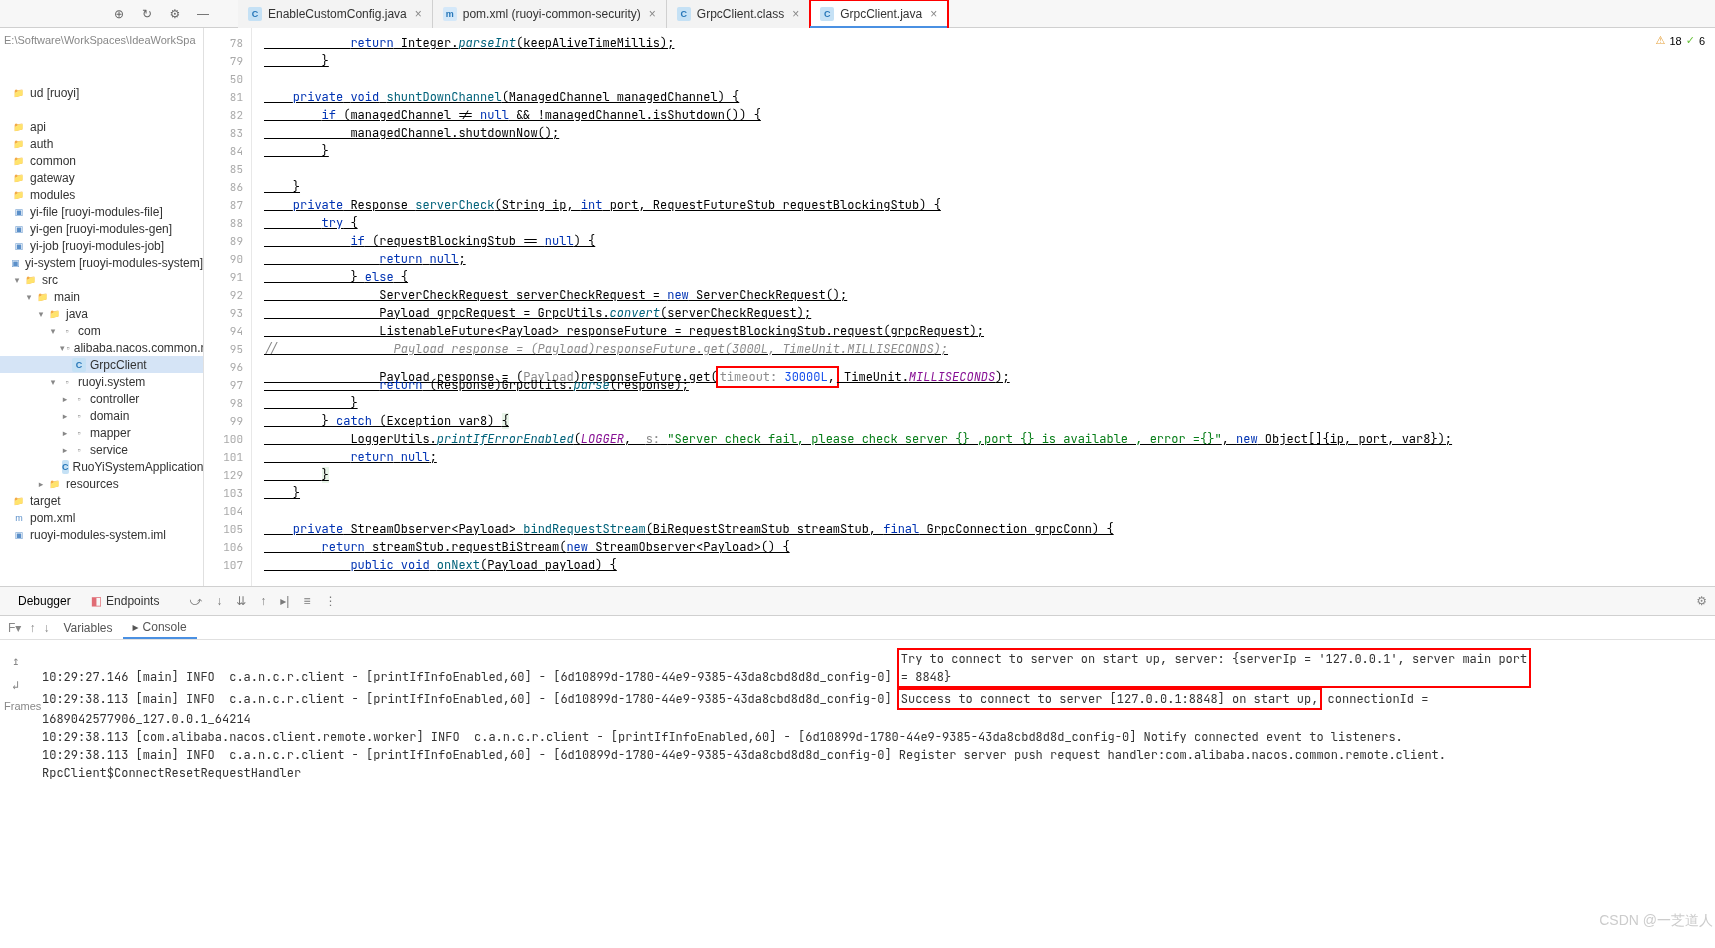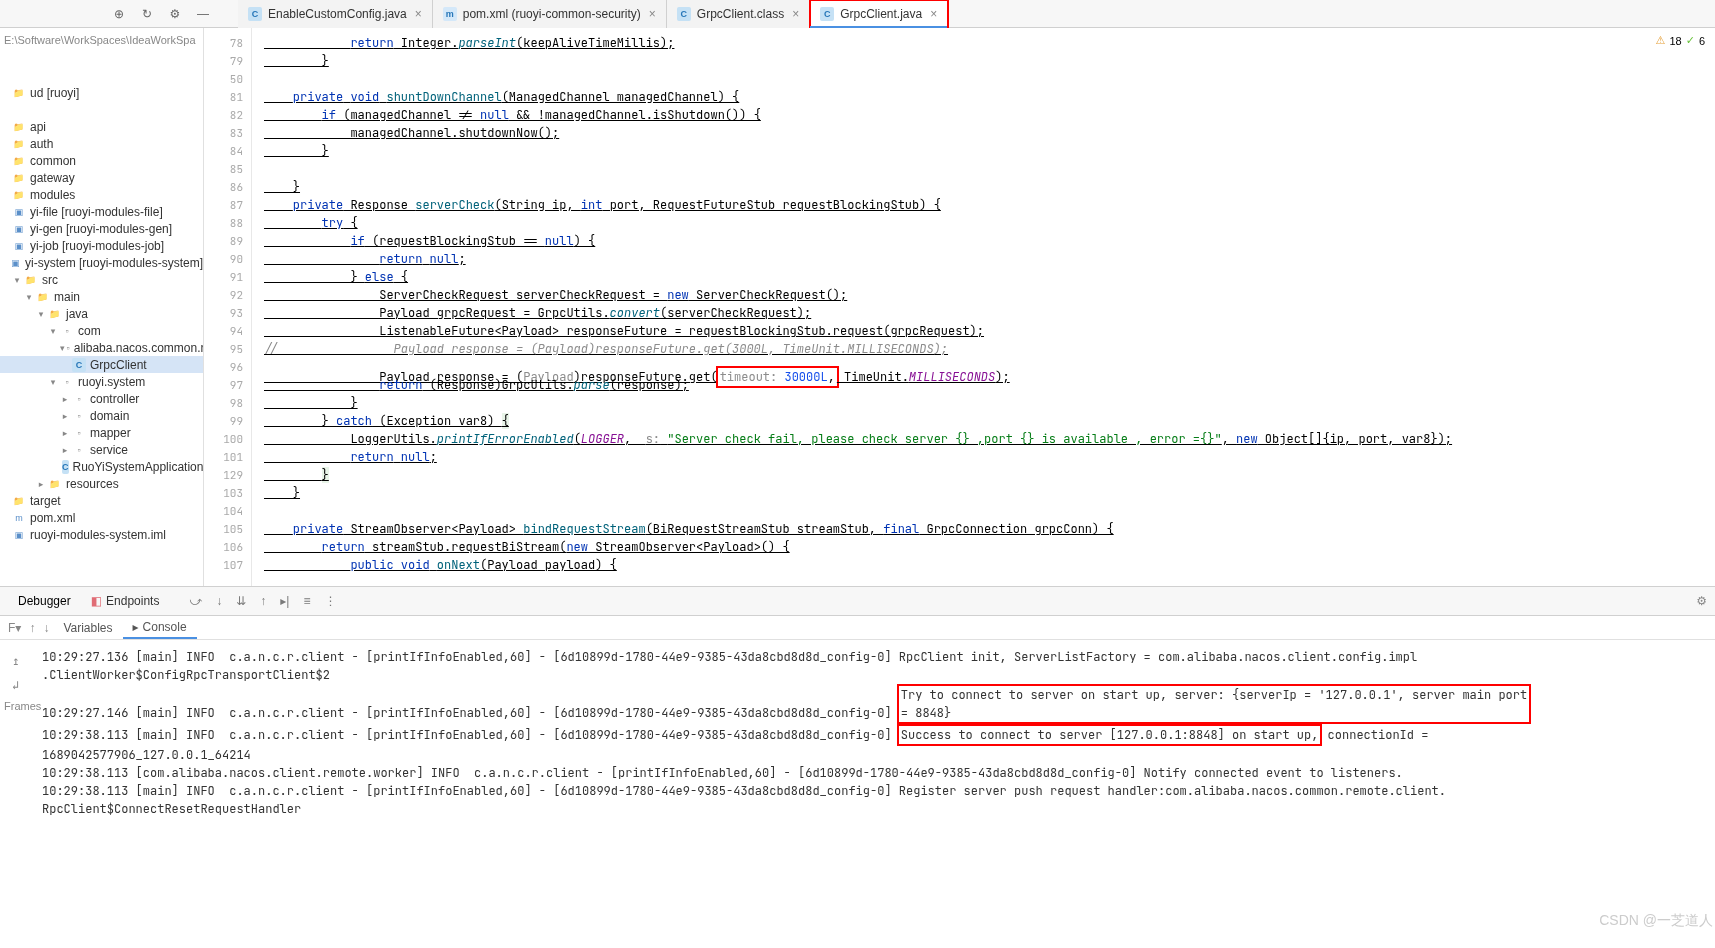--- a/index.html
+++ b/index.html
@@ -306,22 +306,21 @@
     <span style="margin-right:4px">▸</span>
     <span>Console</span>
   </span>
 </div>
 
 <div class="console">
   <div class="ctools">
     <span>↥</span>
     <span>↲</span>
   </div>
-  <div class="ctext" id="console"><div>10:29:27.136 [main] INFO  c.a.n.c.r.client - [printIfInfoEnabled,60] - [6d10899d-1780-44e9-9385-43da8cbd8d8d_config-0] RpcClient init, ServerListFactory = com.alibaba.nacos.client.config.impl
-.ClientWorker$ConfigRpcTransportClient$2</div><div>10:29:27.146 [main] INFO  c.a.n.c.r.client - [printIfInfoEnabled,60] - [6d10899d-1780-44e9-9385-43da8cbd8d8d_config-0] <span class="log-hl">Try to connect to server on start up, server: {serverIp = '127.0.0.1', server main port
+  <div class="ctext" id="console"><div>10:29:27.146 [main] INFO  c.a.n.c.r.client - [printIfInfoEnabled,60] - [6d10899d-1780-44e9-9385-43da8cbd8d8d_config-0] <span class="log-hl">Try to connect to server on start up, server: {serverIp = '127.0.0.1', server main port
 = 8848}</span></div><div>10:29:38.113 [main] INFO  c.a.n.c.r.client - [printIfInfoEnabled,60] - [6d10899d-1780-44e9-9385-43da8cbd8d8d_config-0] <span class="log-hl">Success to connect to server [127.0.0.1:8848] on start up,</span> connectionId = 
 1689042577906_127.0.0.1_64214</div><div>10:29:38.113 [com.alibaba.nacos.client.remote.worker] INFO  c.a.n.c.r.client - [printIfInfoEnabled,60] - [6d10899d-1780-44e9-9385-43da8cbd8d8d_config-0] Notify connected event to listeners.</div><div>10:29:38.113 [main] INFO  c.a.n.c.r.client - [printIfInfoEnabled,60] - [6d10899d-1780-44e9-9385-43da8cbd8d8d_config-0] Register server push request handler:com.alibaba.nacos.common.remote.client.
 RpcClient$ConnectResetRequestHandler</div></div>
 </div>
 
 <div style="position:absolute;left:4px;top:700px;font-size:11px;color:#888">Frames</div>
 
 <div class="watermark">CSDN @一芝道人</div>
 
 </body></html>

